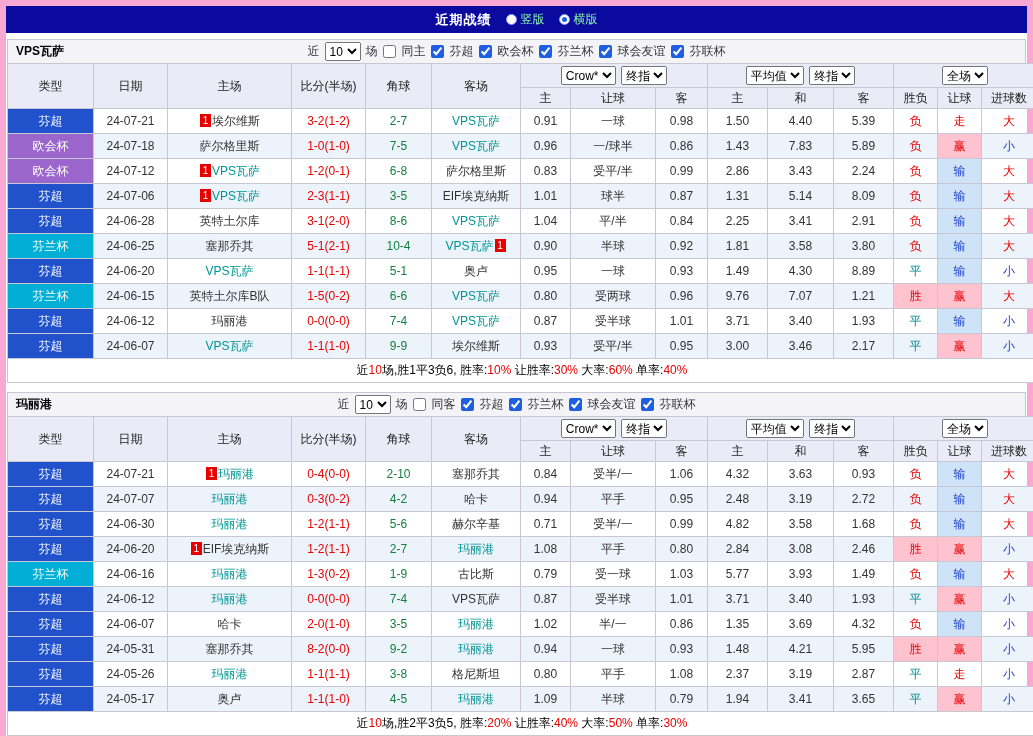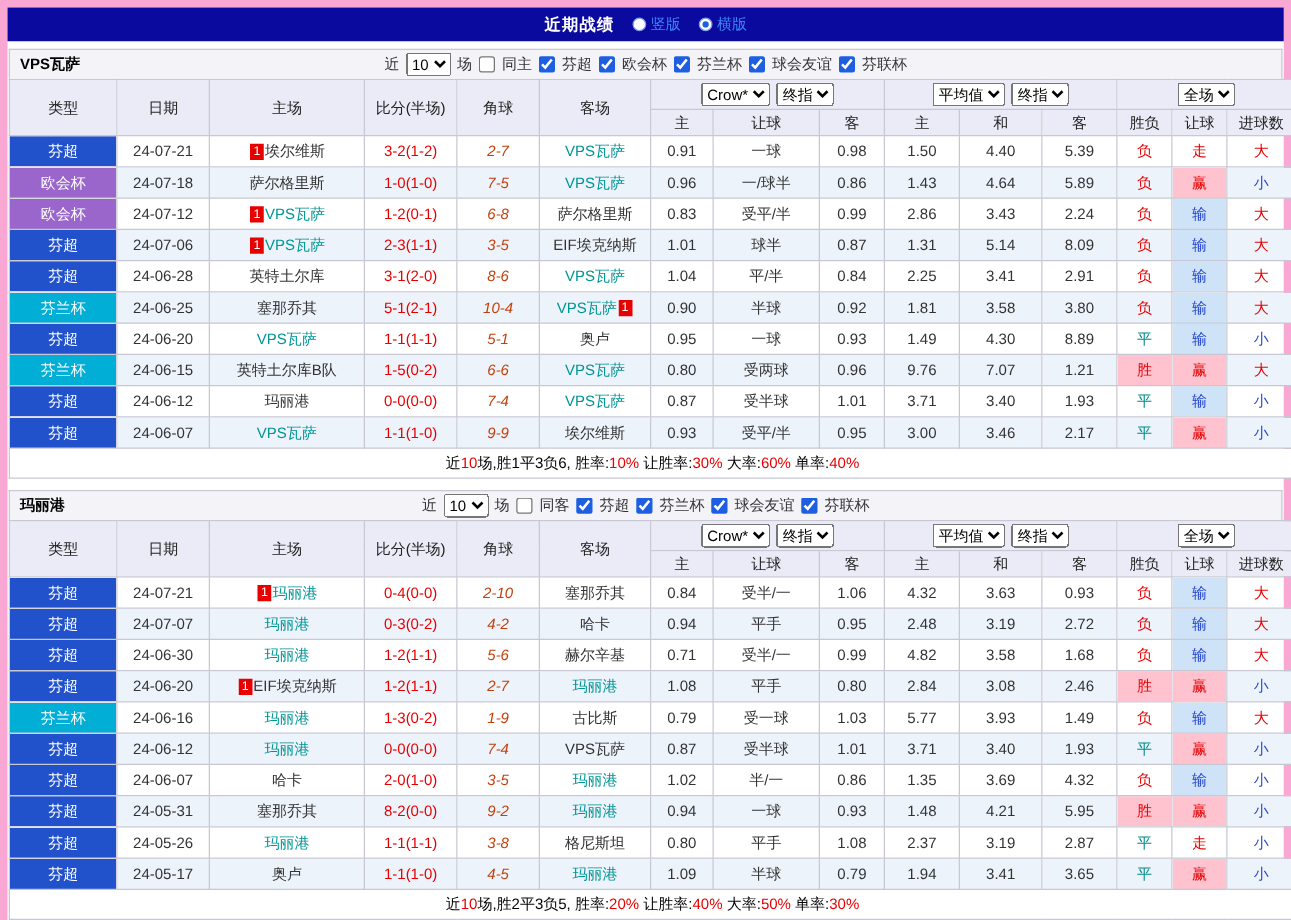--- a/index.html
+++ b/index.html
@@ -11,21 +11,21 @@
     color: #333;
   }
   .page { width: 1033px; min-height: 734px; border: 6px solid #f9a8d4; background: #fff; }
 
   
   .topbar {
     height: 27px; background: #0a0a9e; color: #fff;
     display: flex; align-items: center; justify-content: center; gap: 14px;
   }
   .topbar .title { font-weight: bold; font-size: 13px; letter-spacing: 1px; }
-  .radio-opt { display: inline-flex; align-items: center; gap: 4px; cursor: pointer; color: #3b82f6; }
+  .radio-opt { display: inline-flex; align-items: center; gap: 4px; cursor: pointer; color: #86efac; }
   .radio-circle {
     width: 11px; height: 11px; border-radius: 50%;
     background: #fff; border: 1px solid #7e9df5; position: relative; display:inline-block;
   }
   .radio-circle.selected::after {
     content: ""; position: absolute; left: 2px; top: 2px; right: 2px; bottom: 2px;
     border-radius: 50%; background: #1d5fe0;
   }
 
   .spacer-sm { height: 6px; }
@@ -54,21 +54,21 @@
   .stats thead tr.h2 th { height: 21px; }
   .stats thead select { font-size: 12px; height: 19px; margin: 0 1px; vertical-align: middle; }
   .stats tbody tr:nth-child(even) { background: #edf3fb; }
 
   td.type-cell { color: #fff; }
   td.league-blue   { background: #2152cc; }
   td.league-purple { background: #9a66cc; }
   td.league-cyan   { background: #00aed6; }
 
   td.score  { color: #e60000; }
-  td.corner { color: #c2410c; font-style: italic; }
+  td.corner { color: #15803d; }
   td.odds   { color: #333; }
 
   .team { color: #333; }
   .subject-team { color: #009595; }
   .badge {
     display: inline-block; background: #e60000; color: #fff;
     width: 11px; height: 13px; line-height: 13px; font-size: 10px;
     text-align: center; margin: 0 1px; vertical-align: 1px;
   }
 
@@ -206,21 +206,21 @@
             <td class="type-cell league-purple">欧会杯</td>
             <td class="">24-07-18</td>
             <td class="team-cell"><span class="team">萨尔格里斯</span></td>
             <td class="score">1-0(1-0)</td>
             <td class="corner">7-5</td>
             <td class="team-cell"><span class="subject-team">VPS瓦萨</span></td>
             <td class="odds">0.96</td>
             <td class="odds">一/球半</td>
             <td class="odds">0.86</td>
             <td class="odds">1.43</td>
-            <td class="odds">4.64</td>
+            <td class="odds">7.83</td>
             <td class="odds">5.89</td>
             <td class="res red">负</td>
             <td class="res red-bg">赢</td>
             <td class="res blue">小</td>
           </tr>
           <tr>
             <td class="type-cell league-purple">欧会杯</td>
             <td class="">24-07-12</td>
             <td class="team-cell"><span class="badge">1</span><span class="subject-team">VPS瓦萨</span></td>
             <td class="score">1-2(0-1)</td>

